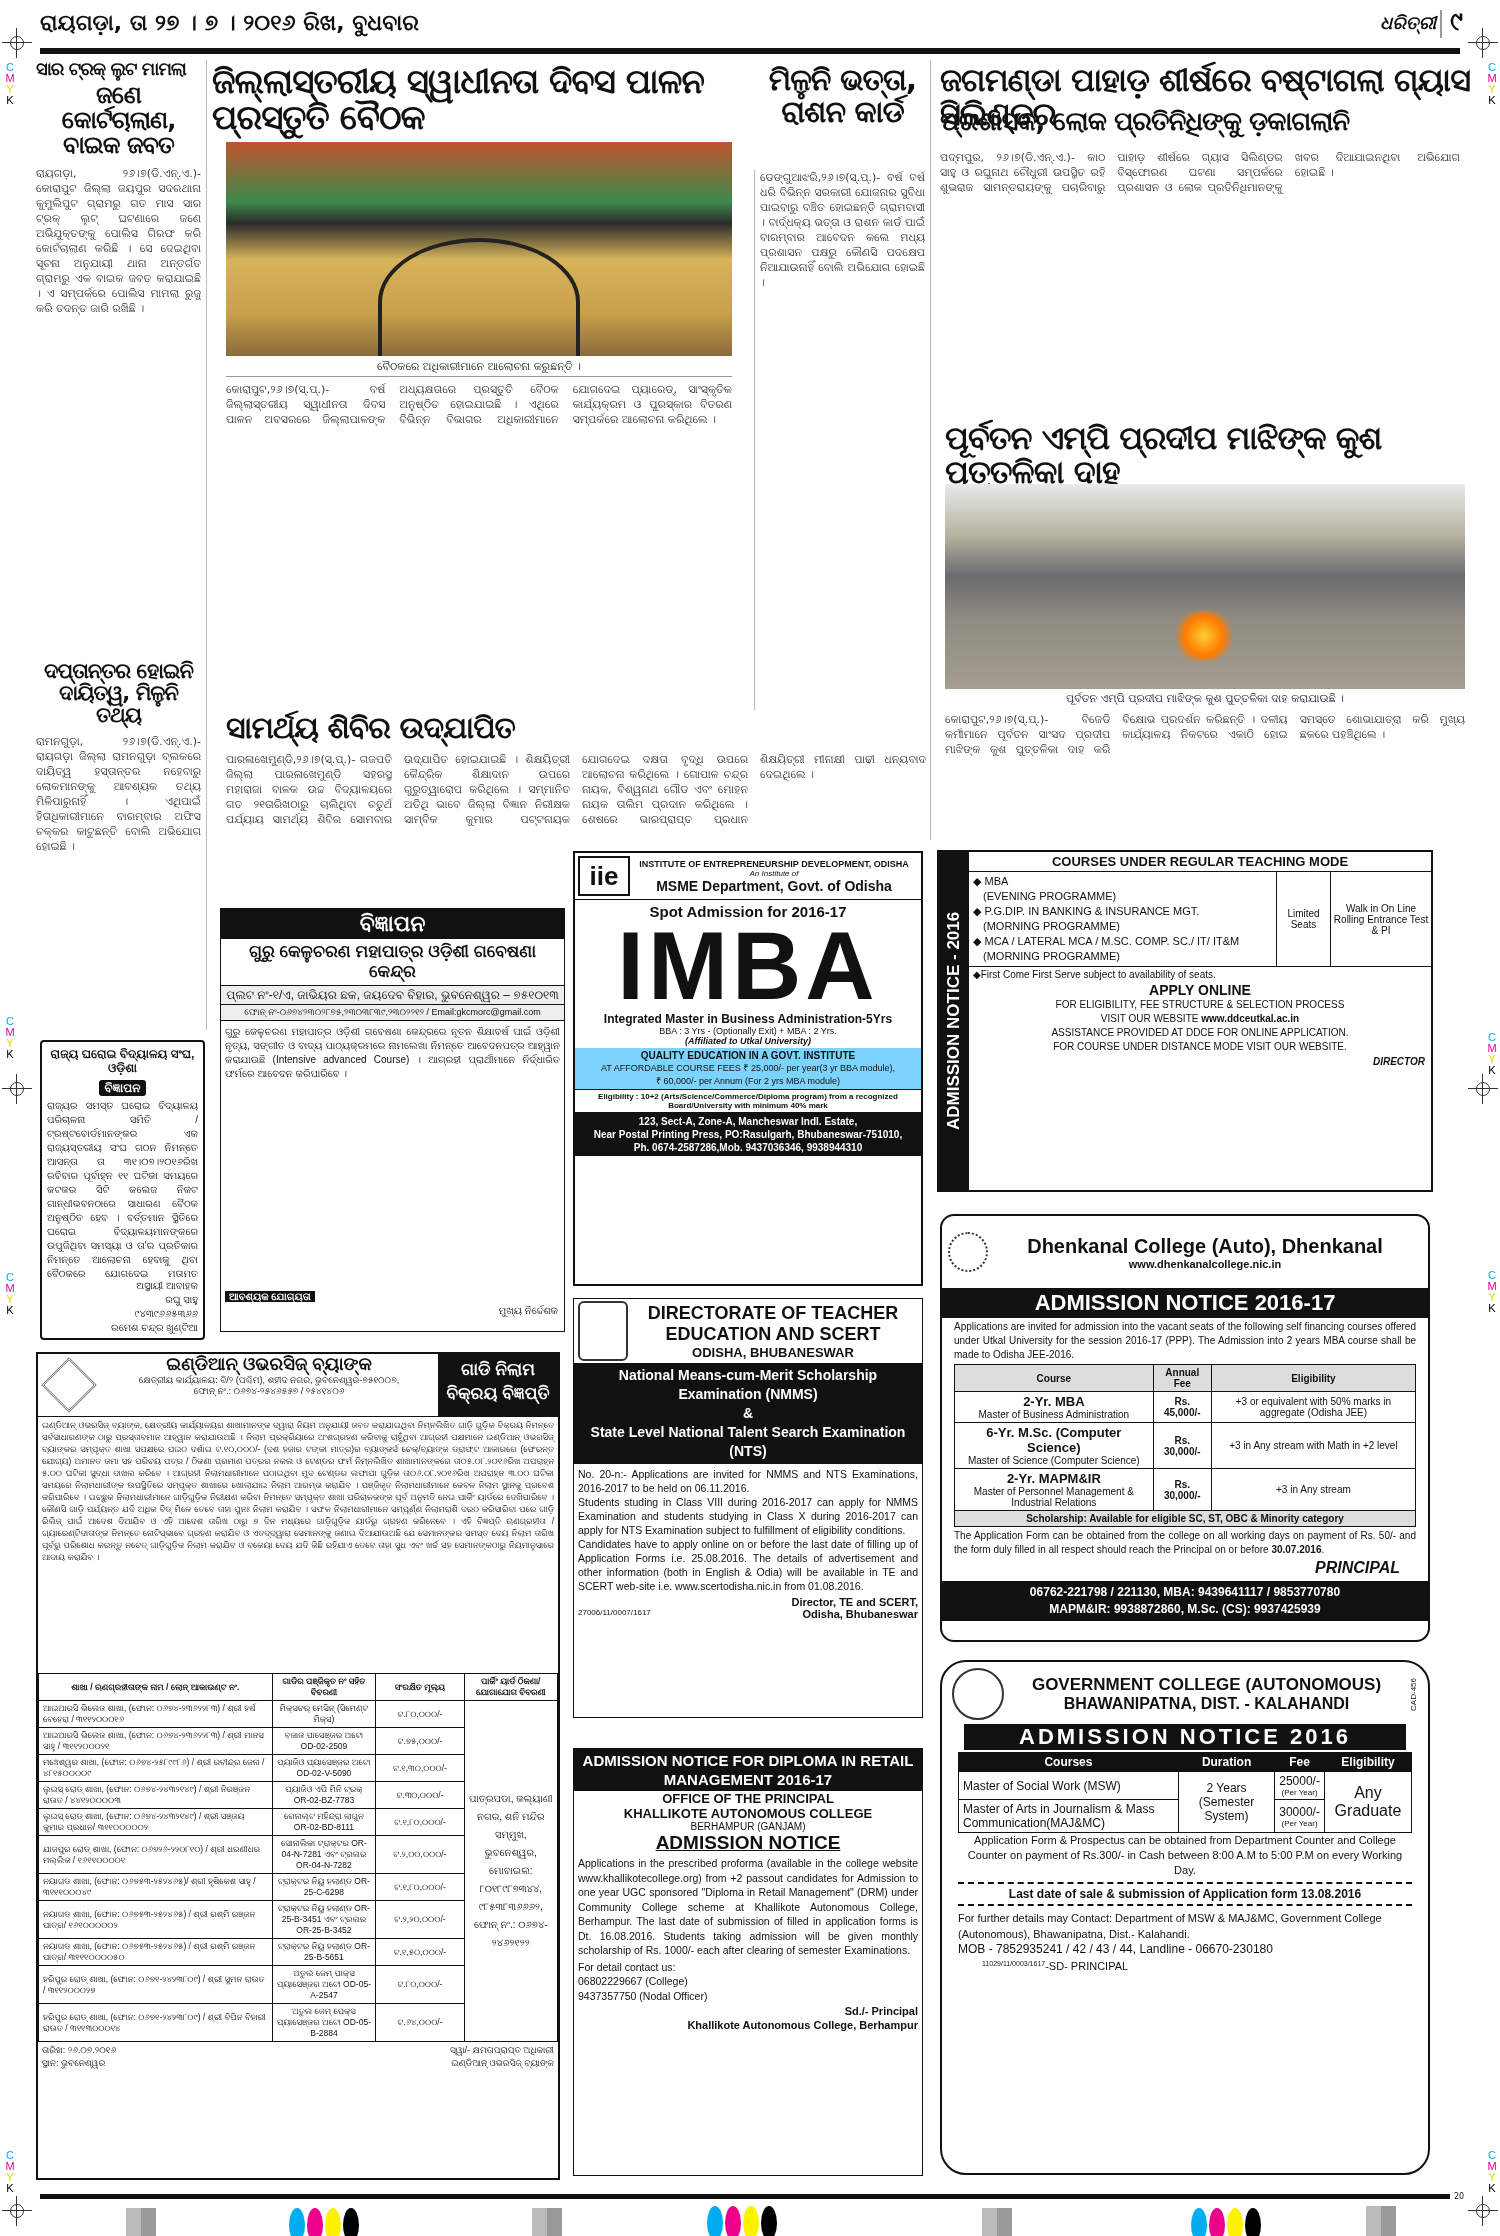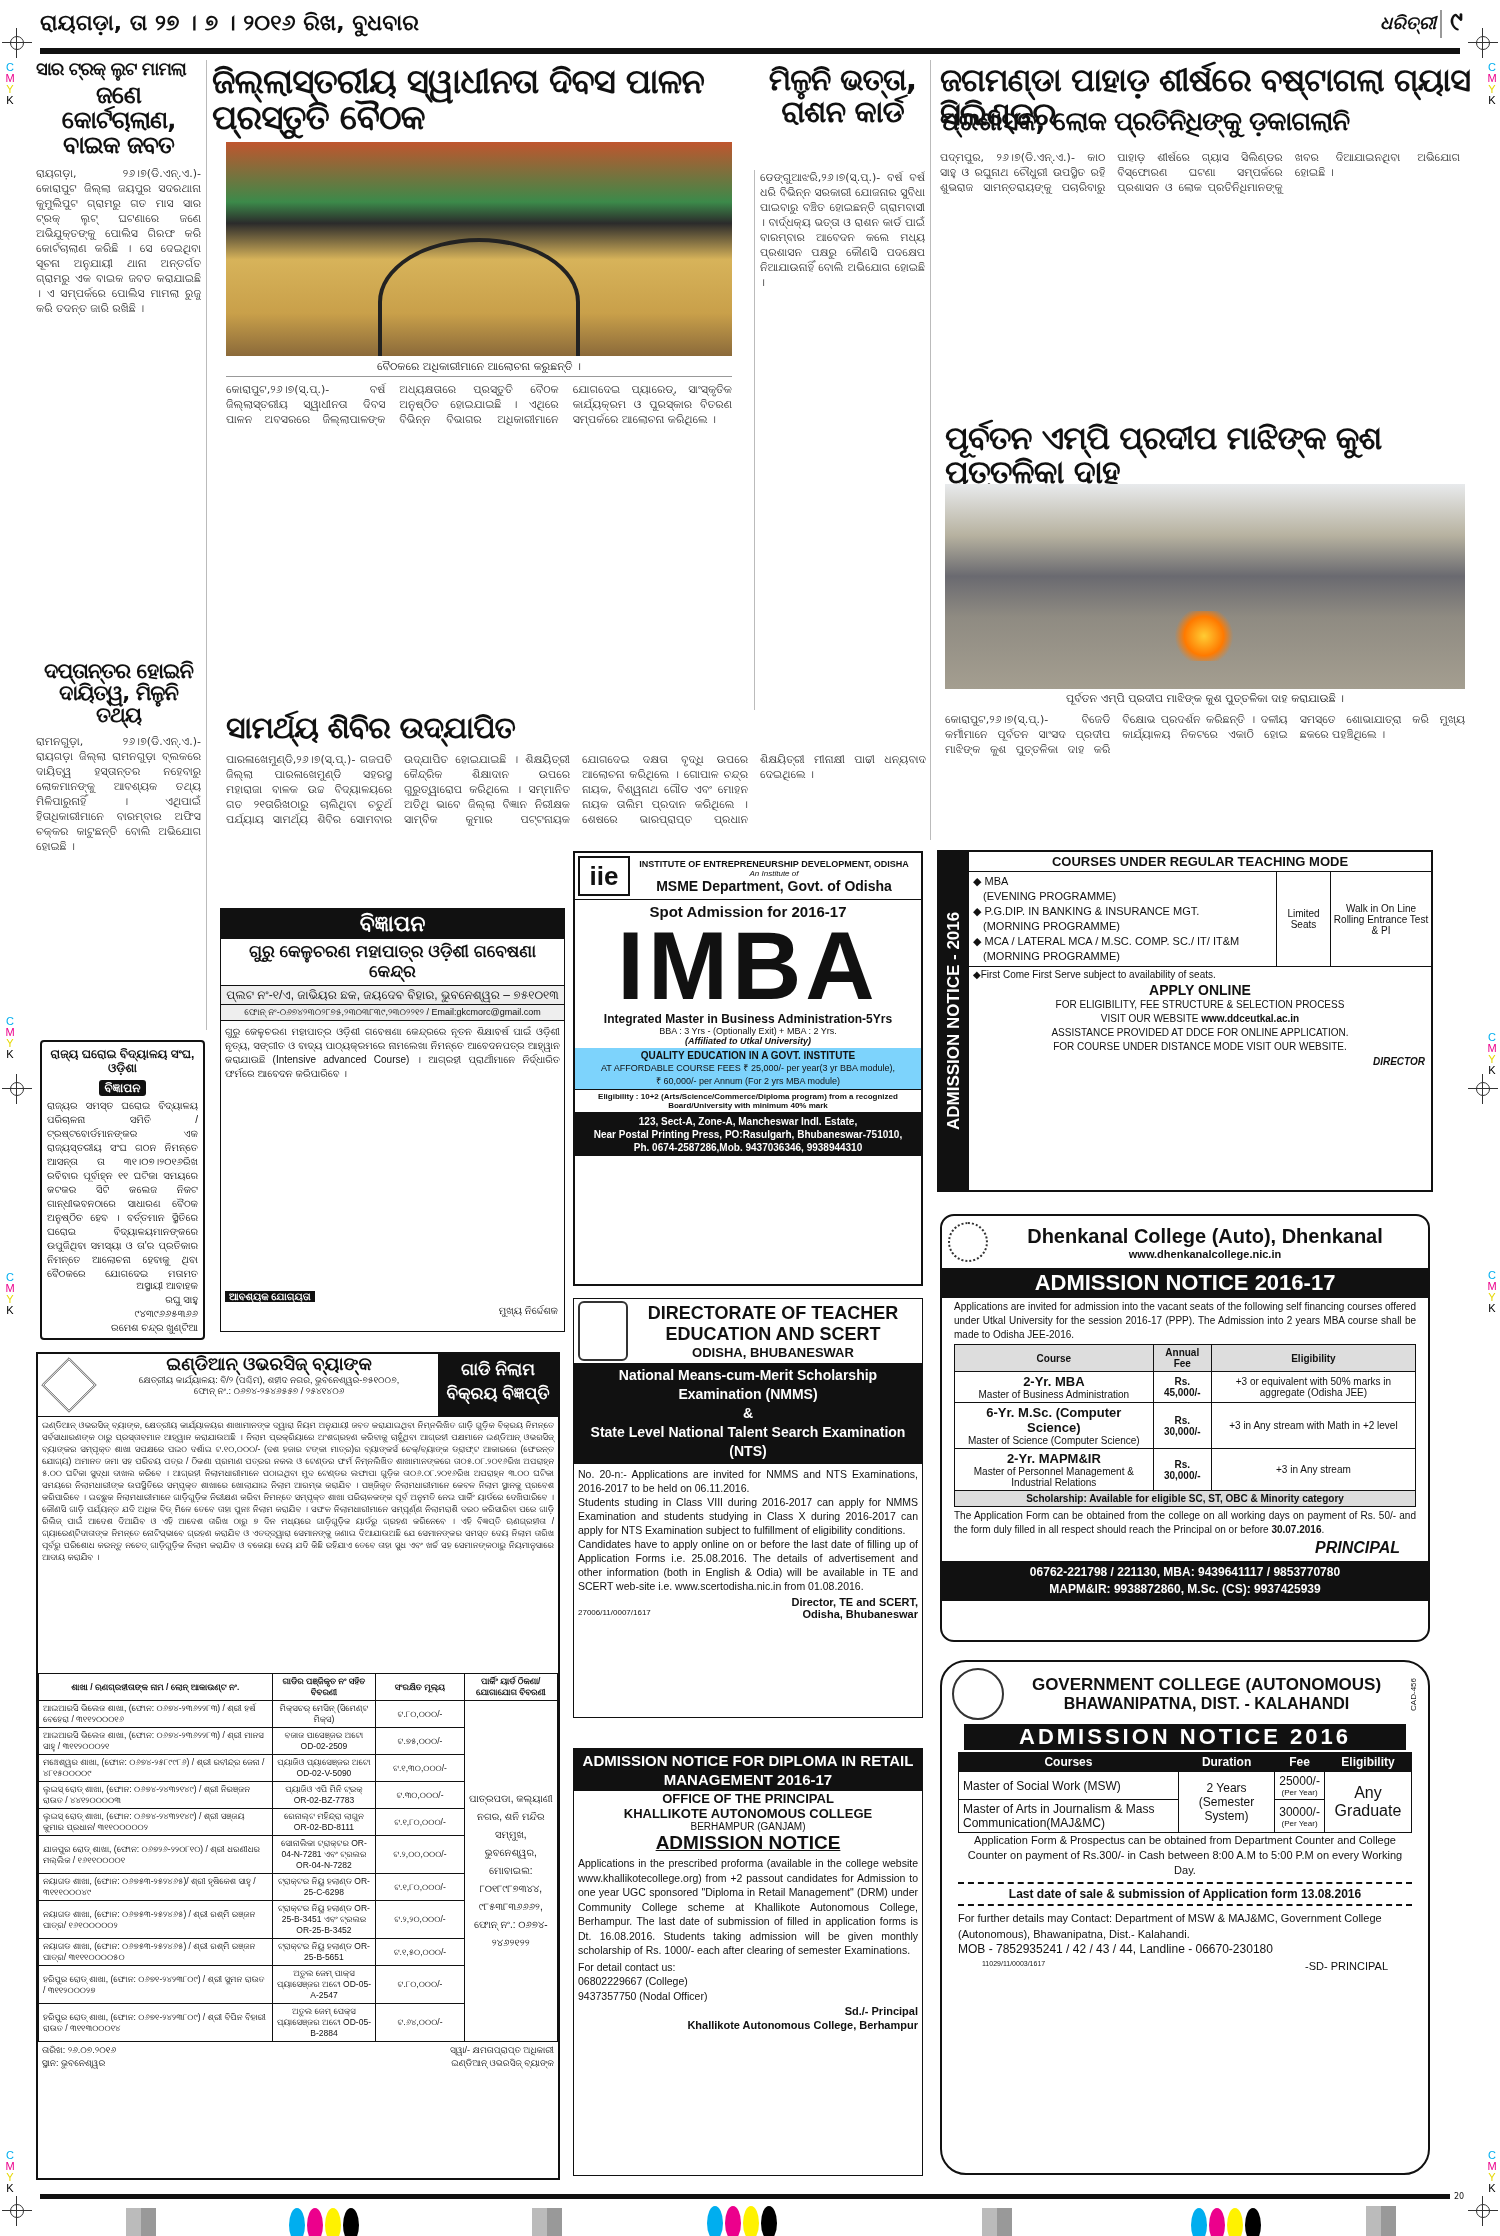--- a/index.html
+++ b/index.html
@@ -213,21 +213,21 @@
       <div>FOR ELIGIBILITY, FEE STRUCTURE &amp; SELECTION PROCESS</div>
       <div><span>VISIT OUR WEBSITE</span> <b>www.ddceutkal.ac.in</b></div>
       <div>ASSISTANCE PROVIDED AT DDCE FOR ONLINE APPLICATION.</div>
       <div>FOR COURSE UNDER DISTANCE MODE VISIT OUR WEBSITE.</div>
     </div>
     <div style="font-size:10px;font-weight:bold;font-style:italic;text-align:right;padding:2px 6px;">DIRECTOR</div>
   </div>
 </div>
 
 <div class="ad" style="left:940px;top:1214px;width:490px;height:428px;border-radius:14px;">
-  <div style="display:flex;align-items:center;padding:6px 6px;">
+  <div style="display:flex;align-items:center;padding:16px 6px;">
     <div style="width:40px;height:40px;border:2px dotted #333;border-radius:50%;"></div>
     <div style="flex:1;text-align:center;">
       <div style="font-size:20px;font-weight:bold;">Dhenkanal College (Auto), Dhenkanal</div>
       <div style="font-size:11px;font-weight:bold;">www.dhenkanalcollege.nic.in</div>
     </div>
   </div>
   <div class="blackbar" style="font-size:22px;padding:2px;">ADMISSION NOTICE 2016-17</div>
   <div style="font-size:10px;line-height:14px;padding:2px 12px;text-align:justify;">Applications are invited for admission into the vacant seats of the following self financing courses offered under Utkal University for the session 2016-17 (PPP). The Admission into 2 years MBA course shall be made to Odisha JEE-2016.</div>
   <div style="padding:0 12px;">
     <table style="font-size:10px;text-align:center;">
@@ -352,21 +352,21 @@
               <div style="font-size:8px;">(Per Year)</div>
             </td>
       </tr>
     </tbody>
       </table>
   </div>
   <div class="center" style="font-size:11px;line-height:15px;padding:0 16px;">Application Form &amp; Prospectus can be obtained from Department Counter and College Counter on payment of Rs.300/- in Cash between 8:00 A.M to 5:00 P.M on every Working Day.</div>
   <div class="center" style="font-size:12px;font-weight:bold;border-top:2px dashed #111;border-bottom:2px dashed #111;margin:4px 16px;padding:3px 0;">Last date of sale &amp; submission of Application form 13.08.2016</div>
   <div style="font-size:11px;line-height:16px;padding:0 16px;">For further details may Contact: Department of MSW &amp; MAJ&amp;MC, Government College (Autonomous), Bhawanipatna, Dist.- Kalahandi.</div>
   <div style="font-size:12px;padding:0 16px;">MOB - 7852935241 / 42 / 43 / 44, Landline - 06670-230180</div>
-  <div style="display:flex;justify-content:space-between;padding:4px 40px;font-size:11px;">
+  <div style="display:flex;padding:4px 40px;font-size:11px;">
     <span style="font-size:7px;">11029/11/0003/1617</span>
     <span>-SD- PRINCIPAL</span>
   </div>
 </div>
 
 <div class="ad" style="left:36px;top:1352px;width:524px;height:828px;">
   <div style="display:flex;border-bottom:1px solid #111;">
     <div style="width:56px;height:56px;margin:3px;border:3px double #333;transform:rotate(45deg) scale(0.7);"></div>
     <div style="flex:1;text-align:center;">
       <div style="font-size:18px;font-weight:bold;">ଇଣ୍ଡିଆନ୍ ଓଭରସିଜ୍ ବ୍ୟାଙ୍କ</div>

